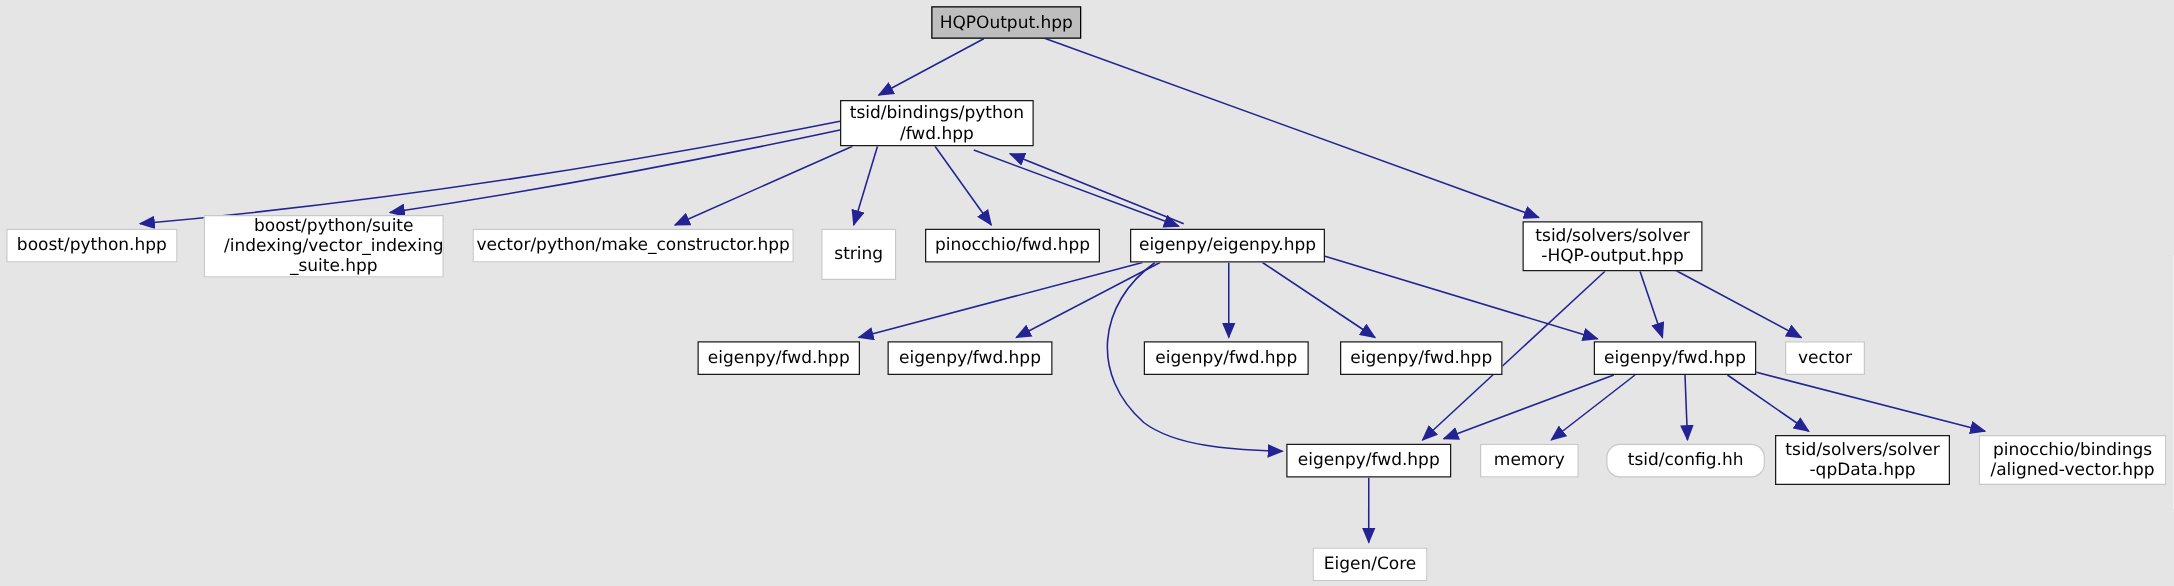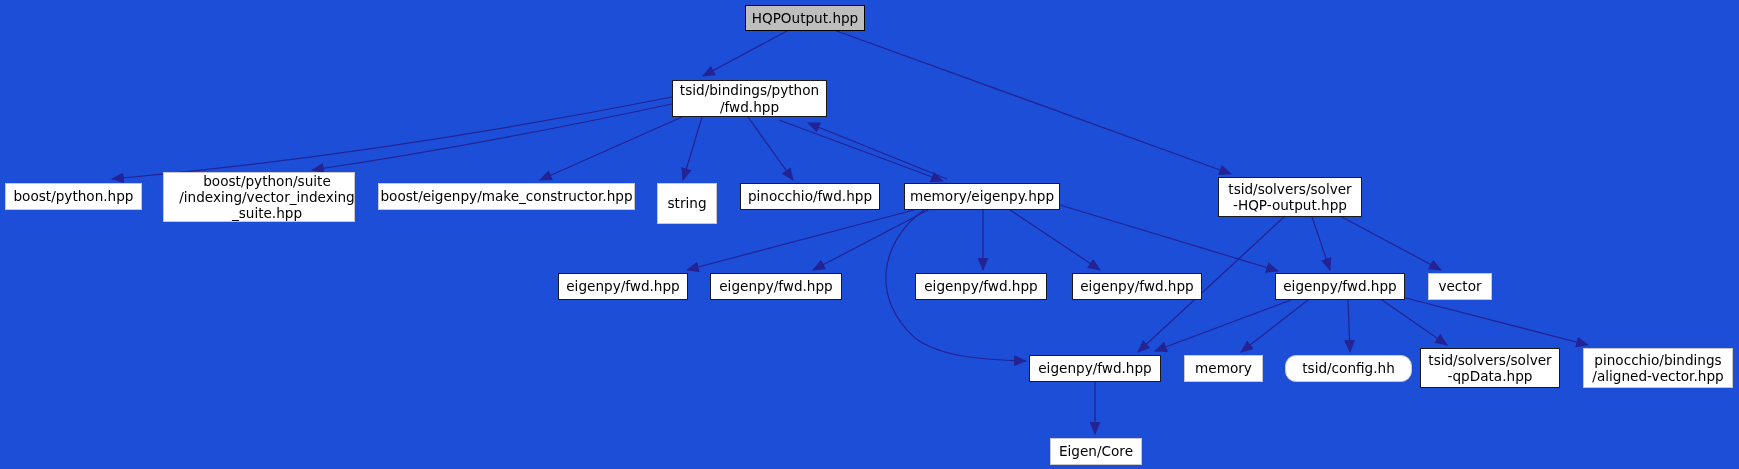--- a/index.html
+++ b/index.html
@@ -1,19 +1,19 @@
 <!DOCTYPE html>
 <html><head>
 <meta charset="utf-8">
 <style>
   html,body{margin:0;padding:0;background:#ffffff;}
   #graph{
     position:relative;
     width:1739px;height:469px;
-    background:#1d4ed8;
+    background:#e5e5e5;
     font-family:"DejaVu Sans","Liberation Sans",sans-serif;
     overflow:hidden;
   }
   #edges{position:absolute;left:0;top:0;width:1739px;height:469px;}
   .node{
     position:absolute;
     box-sizing:border-box;
     display:flex;align-items:center;justify-content:center;
     text-align:center;
     font-size:13.6px;line-height:1.18;color:#000000;
@@ -65,24 +65,24 @@
   </svg>
 
   <div class="node node--root" style="left:745px;top:5px;width:120px;height:26px;">HQPOutput.hpp</div>
   <div class="node node--linked" style="left:672px;top:80px;width:155px;height:37px;">tsid/bindings/python
 /fwd.hpp</div>
 
   <div class="node node--plain" style="left:5px;top:183px;width:137px;height:27px;">boost/python.hpp</div>
   <div class="node node--plain" style="left:163px;top:172px;width:192px;height:50px;padding-left:20px;">boost/python/suite
 /indexing/vector_indexing
 _suite.hpp</div>
-  <div class="node node--plain" style="left:378px;top:183px;width:257px;height:27px;">boost/eigenpy/make_constructor.hpp</div>
+  <div class="node node--plain" style="left:378px;top:183px;width:257px;height:27px;">vector/python/make_constructor.hpp</div>
   <div class="node node--plain" style="left:657px;top:183px;width:60px;height:41px;">string</div>
   <div class="node node--linked" style="left:740px;top:183px;width:140px;height:27px;">pinocchio/fwd.hpp</div>
-  <div class="node node--linked" style="left:904px;top:183px;width:156px;height:27px;">memory/eigenpy.hpp</div>
+  <div class="node node--linked" style="left:904px;top:183px;width:156px;height:27px;">eigenpy/eigenpy.hpp</div>
   <div class="node node--linked" style="left:1218px;top:177px;width:144px;height:40px;">tsid/solvers/solver
 -HQP-output.hpp</div>
 
   <div class="node node--linked" style="left:558px;top:273px;width:130px;height:27px;">eigenpy/fwd.hpp</div>
   <div class="node node--linked" style="left:710px;top:273px;width:132px;height:27px;">eigenpy/fwd.hpp</div>
   <div class="node node--linked" style="left:915px;top:273px;width:132px;height:27px;">eigenpy/fwd.hpp</div>
   <div class="node node--linked" style="left:1072px;top:273px;width:130px;height:27px;">eigenpy/fwd.hpp</div>
   <div class="node node--linked" style="left:1275px;top:273px;width:130px;height:27px;">eigenpy/fwd.hpp</div>
   <div class="node node--plain" style="left:1428px;top:273px;width:64px;height:27px;">vector</div>
 

